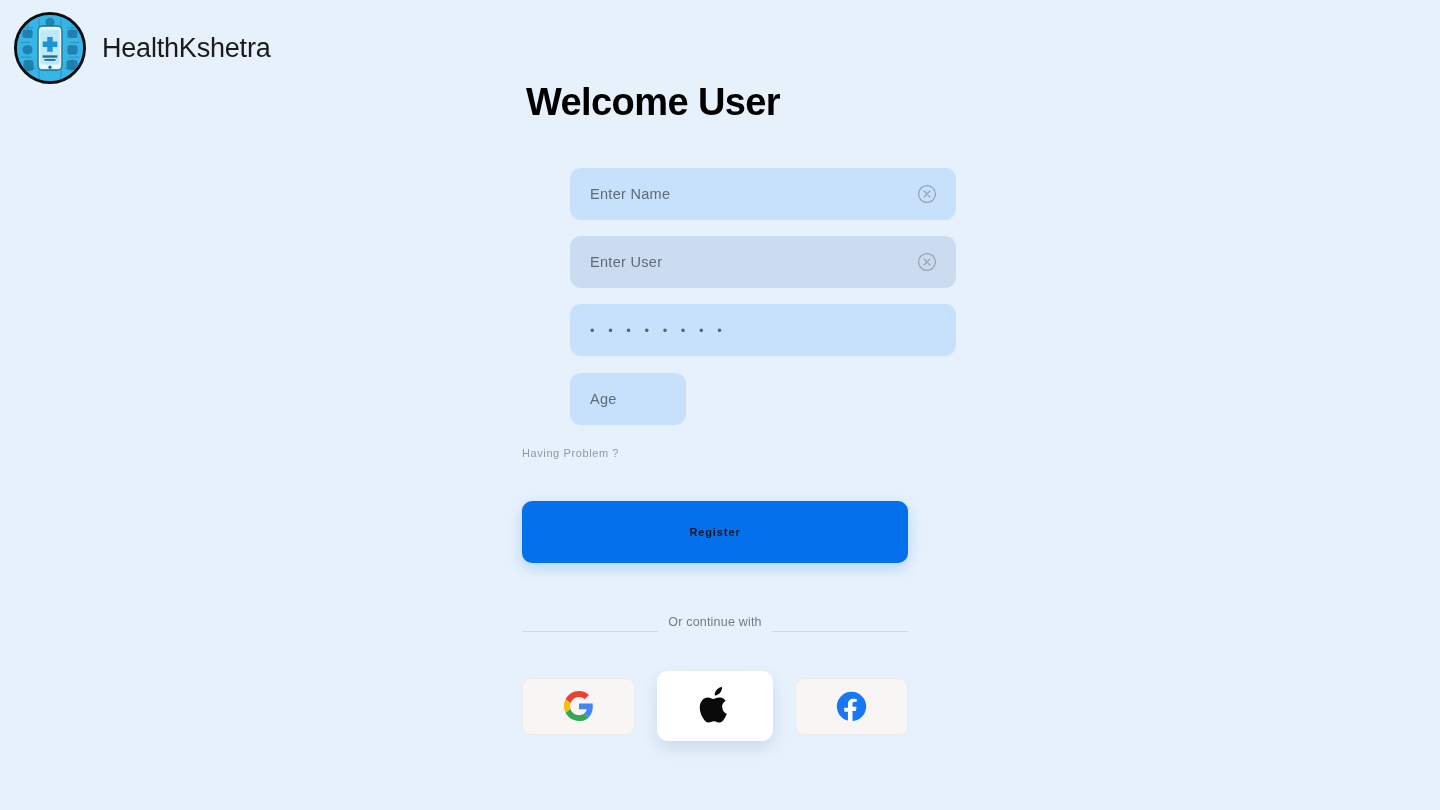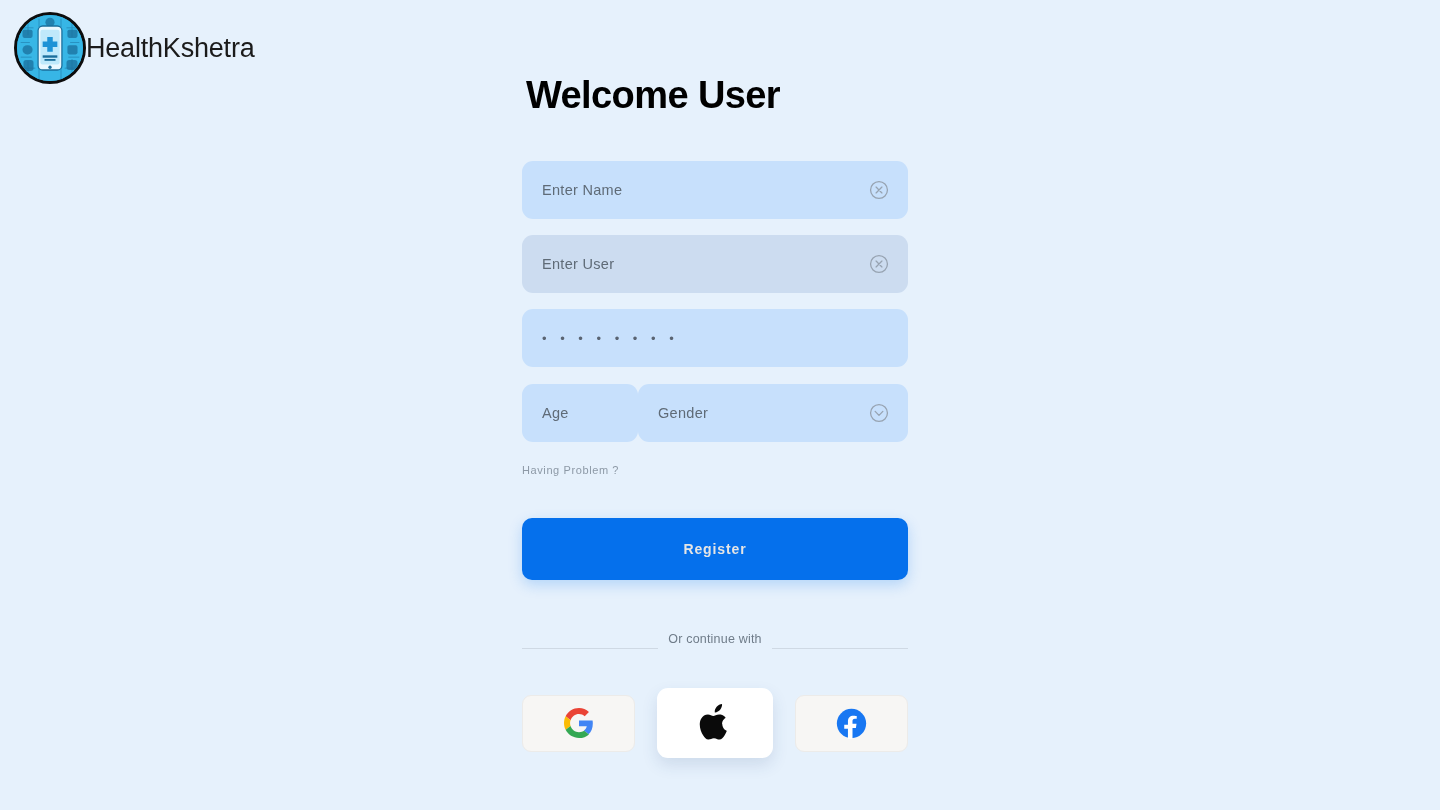--- a/index.html
+++ b/index.html
@@ -16,20 +16,21 @@
     position: relative;
   }
 
   
   .brand {
     position: absolute;
     top: 12px;
     left: 14px;
     display: flex;
     align-items: center;
+    gap: 16px;
   }
   .brand-logo {
     width: 72px;
     height: 72px;
     border-radius: 50%;
     background: #2aa8df;
     border: 3px solid #0d0d0d;
     position: relative;
     overflow: hidden;
     flex: none;
@@ -40,43 +41,44 @@
     font-weight: 400;
     color: #1b1b1b;
     letter-spacing: -0.2px;
     white-space: nowrap;
   }
 
   
   .form-col {
     position: absolute;
     left: 522px;
-    top: 8px;
+    top: 15px;
     width: 386px;
   }
 
   .page-title {
     font-size: 38px;
     font-weight: 700;
     color: #000;
     letter-spacing: -0.6px;
     margin-top: 66px;
     margin-left: 4px;
   }
 
   
   .field {
     position: relative;
     width: 100%;
-    height: 58px;
+    height: 52px;
     border-radius: 11px;
     background: #c7e0fc;
     display: flex;
     align-items: center;
     padding: 0 20px;
+    margin-left: 48px;
   }
   .field.tinted { background: #ccdcf0; }
 
   .field-text {
     font-size: 14.5px;
     color: #5f6b77;
     letter-spacing: 0.3px;
     font-weight: 400;
   }
   .field-dots {
@@ -120,23 +122,23 @@
   }
 
   
   .primary-btn {
     margin-top: 42px;
     width: 100%;
     height: 62px;
     border: none;
     border-radius: 10px;
     background: #0570ec;
-    color: #e5e5e5;
+    color: #0f172a;
     font-family: "Liberation Sans", sans-serif;
-    font-size: 14px;
+    font-size: 11px;
     font-weight: 700;
     letter-spacing: 0.9px;
     cursor: pointer;
     box-shadow: 0 5px 14px rgba(5,112,236,0.22);
   }
 
   
   .divider {
     margin-top: 52px;
     display: flex;
@@ -247,29 +249,20 @@
   
   <div class="field" id="pass-field">
     <span class="field-dots">• • • • • • • •</span>
   </div>
 
   
   <div class="row-age-gender">
     <div class="field age">
       <span class="field-text">Age</span>
     </div>
-    <div class="field gender">
-      <span class="field-text">Gender</span>
-      <span class="field-icon">
-        <svg viewBox="0 0 24 24" fill="none" stroke="currentColor" stroke-width="1.4" stroke-linecap="round" stroke-linejoin="round">
-          <circle cx="12" cy="12" r="9.2"></circle>
-          <path d="M7.8 10.2 L12 14.6 L16.2 10.2"></path>
-        </svg>
-      </span>
-    </div>
   </div>
 
   
   <div class="helper-link">Having Problem ?</div>
 
   
   <button class="primary-btn">Register</button>
 
   
   <div class="divider">

